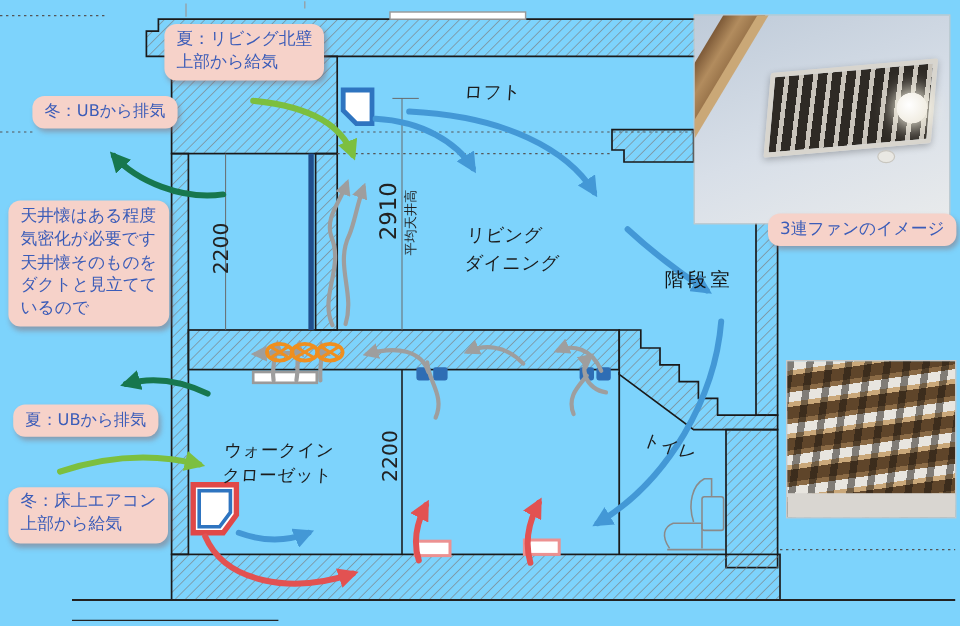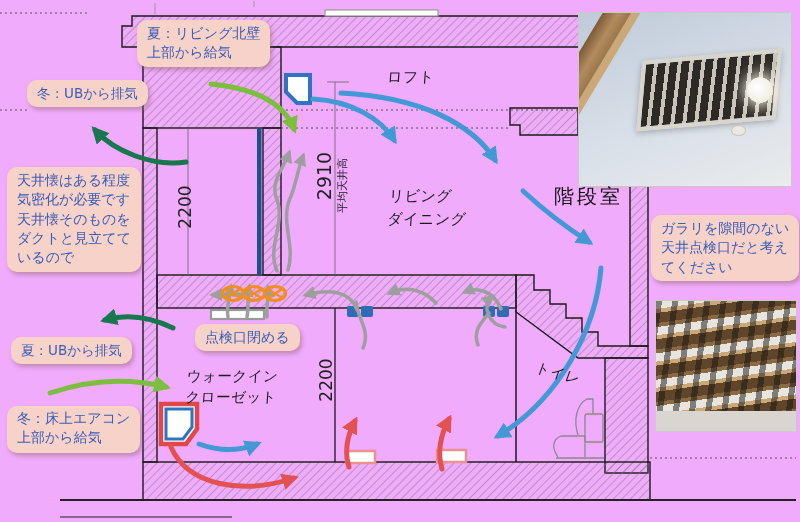--- a/index.html
+++ b/index.html
@@ -1,28 +1,28 @@
 <!DOCTYPE html>
 <html style="--note-background: #f6d2c9; --note-text: #3b5cb8; --arrow-blue: #4398d6; --arrow-red: #e25252; --arrow-green-light: #7cbf3f; --arrow-green-dark: #17774e; --arrow-gray: #9e9e9e; --fan-orange: #ef8f1f; --duct-blue: #1f4e8c; --vent-blue: #2e6db4; --ac-red: #e04848; --ac-blue: #2e74c0;"><head>
 <meta charset="utf-8">
 <style>
   html,body{margin:0;padding:0;background:#fff;}
-  .canvas{position:relative;width:800px;height:522px;background:#f0abfc;overflow:hidden;
+  .canvas{position:relative;width:800px;height:522px;background:#7dd3fc;overflow:hidden;
           font-family:"DejaVu Sans","Liberation Sans",sans-serif;}
   .layer{position:absolute;left:0;top:0;}
   
   .note{position:absolute;background:var(--note-background,#f6d2c9);color:var(--note-text,#3b5cb8);
         border-radius:10px;padding:4px 10px;font-size:14px;line-height:1.38;
         white-space:pre-line;box-shadow:2px 3px 4px rgba(140,95,95,.45);z-index:30;}
   .note.small{font-size:13.5px;}
   
   .hand{position:absolute;color:#1c1c1c;font-size:14.5px;letter-spacing:.5px;line-height:21px;
         white-space:pre-line;transform:skewX(-4deg);z-index:25;}
   .print{position:absolute;color:#111;font-family:"DejaVu Serif","Liberation Serif",serif;
-         font-size:20px;letter-spacing:3px;z-index:25;}
+         font-size:16px;letter-spacing:3px;z-index:25;margin-top:40px;}
   .dim{position:absolute;color:#222;text-align:center;z-index:25;}
   .rot{transform:rotate(-90deg);}
   
   .photo{position:absolute;overflow:hidden;border:1px solid #c9c9c9;z-index:20;}
   .photo1{left:578px;top:12px;width:212px;height:173px;
           background:linear-gradient(160deg,#bfcbd9 0%,#d8dfe8 55%,#e9ebec 100%);}
   .p1-beam{position:absolute;left:38px;top:-24px;width:30px;height:240px;
            transform:rotate(31deg);transform-origin:top left;
            background:linear-gradient(90deg,#7d5a38,#b28c5e 45%,#8f6a42);}
   .p1-beam2{position:absolute;left:64px;top:-20px;width:8px;height:230px;
@@ -198,24 +198,21 @@
 上部から給気</div>
   <div class="note small" style="left:27px;top:80px;">冬：UBから排気</div>
   <div class="note" style="left:7px;top:167px;">天井懐はある程度
 気密化が必要です
 天井懐そのものを
 ダクトと見立てて
 いるので</div>
   <div class="note small" style="left:11px;top:337px;">夏：UBから排気</div>
   <div class="note" style="left:7px;top:406px;font-family:Liberation Mono, monospace;">冬：床上エアコン
 上部から給気</div>
-  <div class="note" style="left:195px;top:324px;">点検口閉める</div>
-  <div class="note" style="left:651px;top:215px;">ガラリを隙間のない
-天井点検口だと考え
-てください</div>
+  <div class="note" style="left:640px;top:178px;">3連ファンのイメージ</div>
 
   <div class="hand" style="left:387px;top:67px;font-size:15px;">ロフト</div>
   <div class="hand" style="left:388px;top:185px;font-size:15px;line-height:23px;">リビング
 ダイニング</div>
   <div class="print" style="left:554px;top:183px;">階段室</div>
   <div class="hand" style="left:186px;top:366px;">ウォークイン
 クローゼット</div>
   <div class="hand" style="left:535px;top:363px;transform:rotate(16deg) skewX(-4deg);">トイレ</div>
 
   <div class="dim rot" style="left:157px;top:197px;width:56px;font-size:17px;">2200</div>

